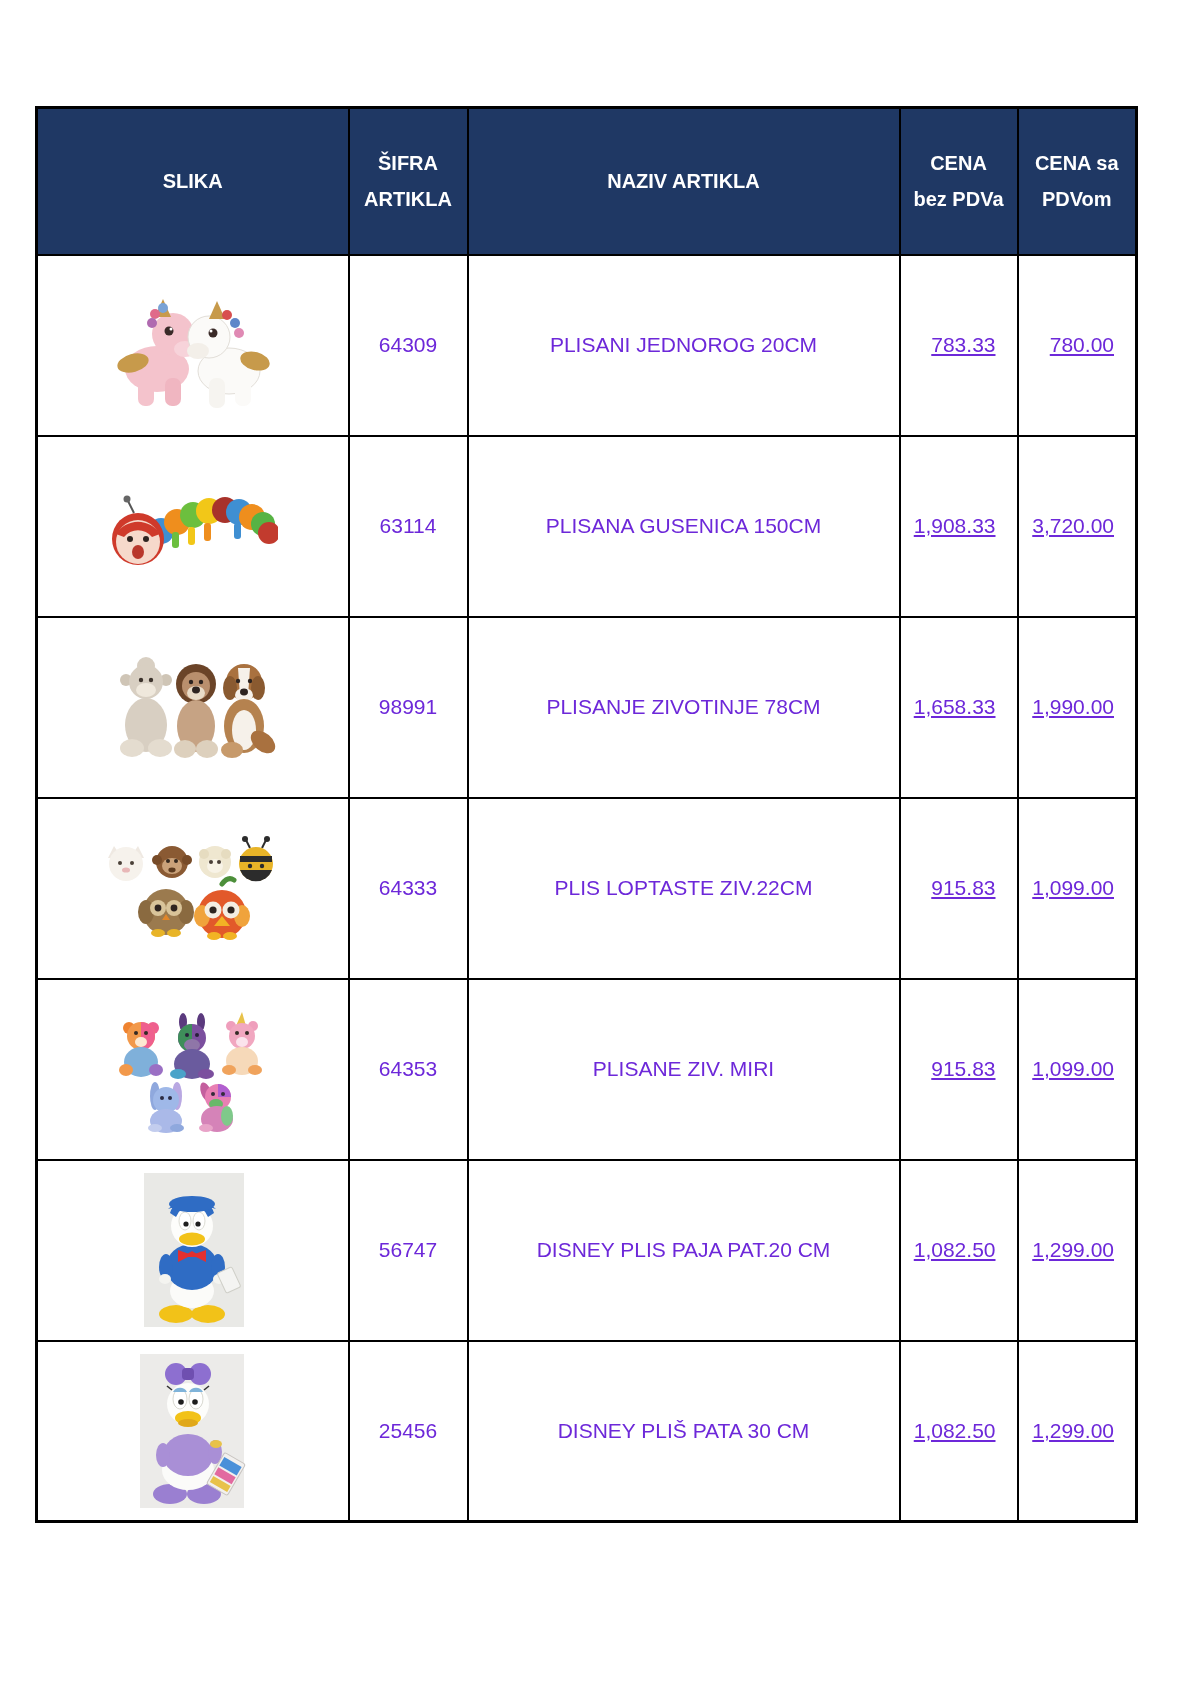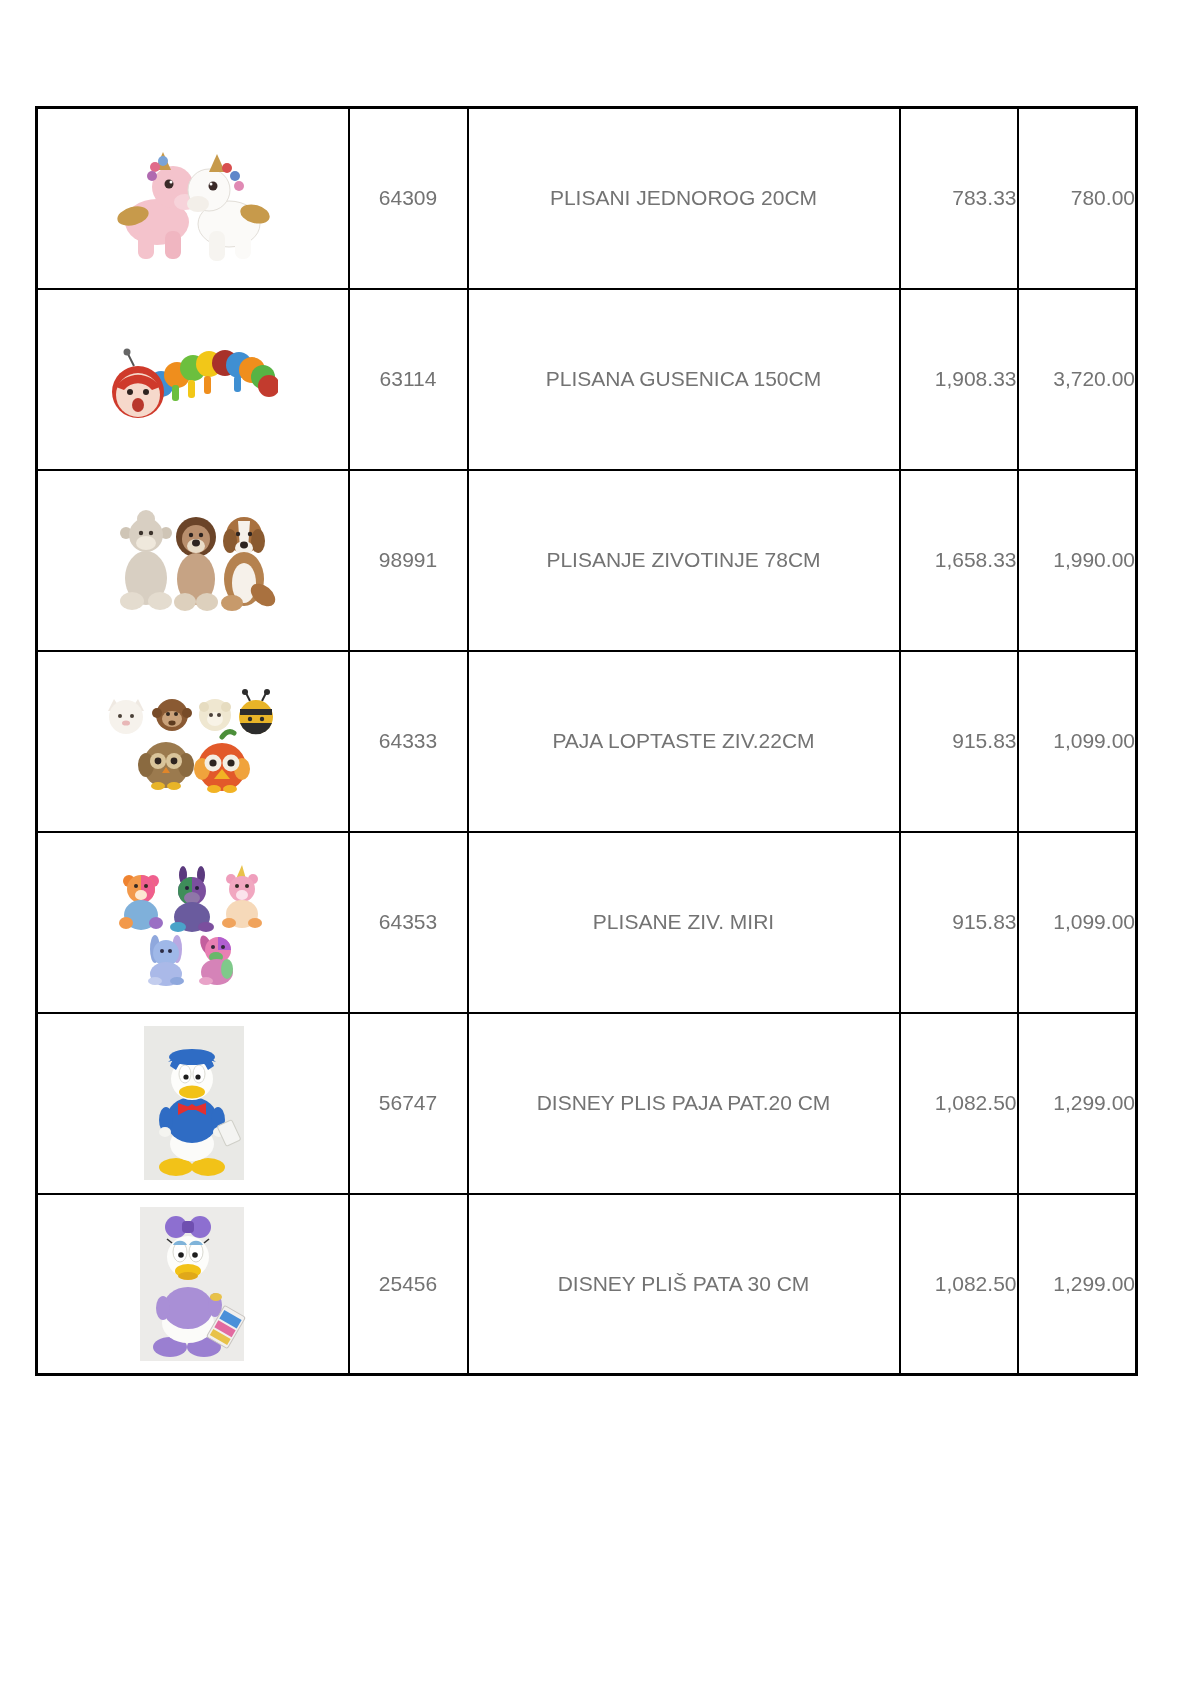--- a/index.html
+++ b/index.html
@@ -31,24 +31,24 @@
   th.th-last::before {
     content:""; position:absolute; top:-8px; left:-2px; right:-2px; height:8px;
     background:#1F3864;
   }
   th.th-last::after {
     content:""; position:absolute; top:-6px; left:-3px; width:3px; height:50px;
     background:#ffffff;
   }
 
   .price-table td {
-    background:#fff; color:#737373; font-size:21px;
+    background:#fff; color:#6d28d9; font-size:21px;
     text-align:center; vertical-align:middle; padding:0 6px;
   }
-  td.cell-price { text-align:right; padding-right:0; }
+  td.cell-price { text-align:right; padding-right:21px;text-decoration:underline; }
   td.cell-image { padding:0; }
   .img-wrap { display:flex; align-items:center; justify-content:center; width:100%; height:100%; }
 
   col.c-slika { width:312px; }
   col.c-sifra { width:119px; }
   col.c-naziv { width:432px; }
   col.c-bez   { width:118px; }
   col.c-sa    { width:119px; }
 </style>
 </head>
@@ -59,20 +59,27 @@
 <table class="price-table">
   <colgroup>
     <col class="c-slika">
         <col class="c-sifra">
         <col class="c-naziv">
         <col class="c-bez">
         <col class="c-sa">
   </colgroup>
 
   <tbody>
+        <tr class="header-row">
+    <th>SLIKA</th>
+    <th>ŠIFRA ARTIKLA</th>
+    <th>NAZIV ARTIKLA</th>
+    <th>CENA bez PDVa</th>
+    <th class="th-last">CENA sa PDVom</th>
+  </tr>
 
   <tr class="body-row">
     <td class="cell-image">
       <div class="img-wrap">
         <svg width="175" height="128" viewBox="0 0 175 128">
 
           <ellipse cx="52" cy="88" rx="32" ry="23" fill="#f4c3cc"></ellipse>
           <rect x="33" y="95" width="16" height="30" rx="7" fill="#f4c3cc"></rect>
           <rect x="60" y="97" width="16" height="28" rx="7" fill="#f0b6c1"></rect>
           <ellipse cx="28" cy="82" rx="16" ry="9" fill="#c79a4b" transform="rotate(-15 28 82)"></ellipse>
@@ -243,21 +250,21 @@
                 <circle cx="133" cy="78" r="8.5" fill="#f4ede2"></circle>
           <circle cx="115" cy="78" r="3.6" fill="#2e2420"></circle>
                 <circle cx="133" cy="78" r="3.6" fill="#2e2420"></circle>
           <polygon points="124,84 116,94 132,94" fill="#f2b324"></polygon>
           <ellipse cx="116" cy="104" rx="7" ry="4" fill="#f2b324"></ellipse>
                 <ellipse cx="132" cy="104" rx="7" ry="4" fill="#f2b324"></ellipse>
         </svg>
       </div>
     </td>
     <td>64333</td>
-    <td>PAJA LOPTASTE ZIV.22CM</td>
+    <td>PLIS LOPTASTE ZIV.22CM</td>
     <td class="cell-price">915.83</td>
     <td class="cell-price">1,099.00</td>
   </tr>
 
   <tr class="body-row">
     <td class="cell-image">
       <div class="img-wrap">
         <svg width="180" height="130" viewBox="0 0 180 130">
 
           <circle cx="26" cy="24" r="6" fill="#ef8330"></circle>

